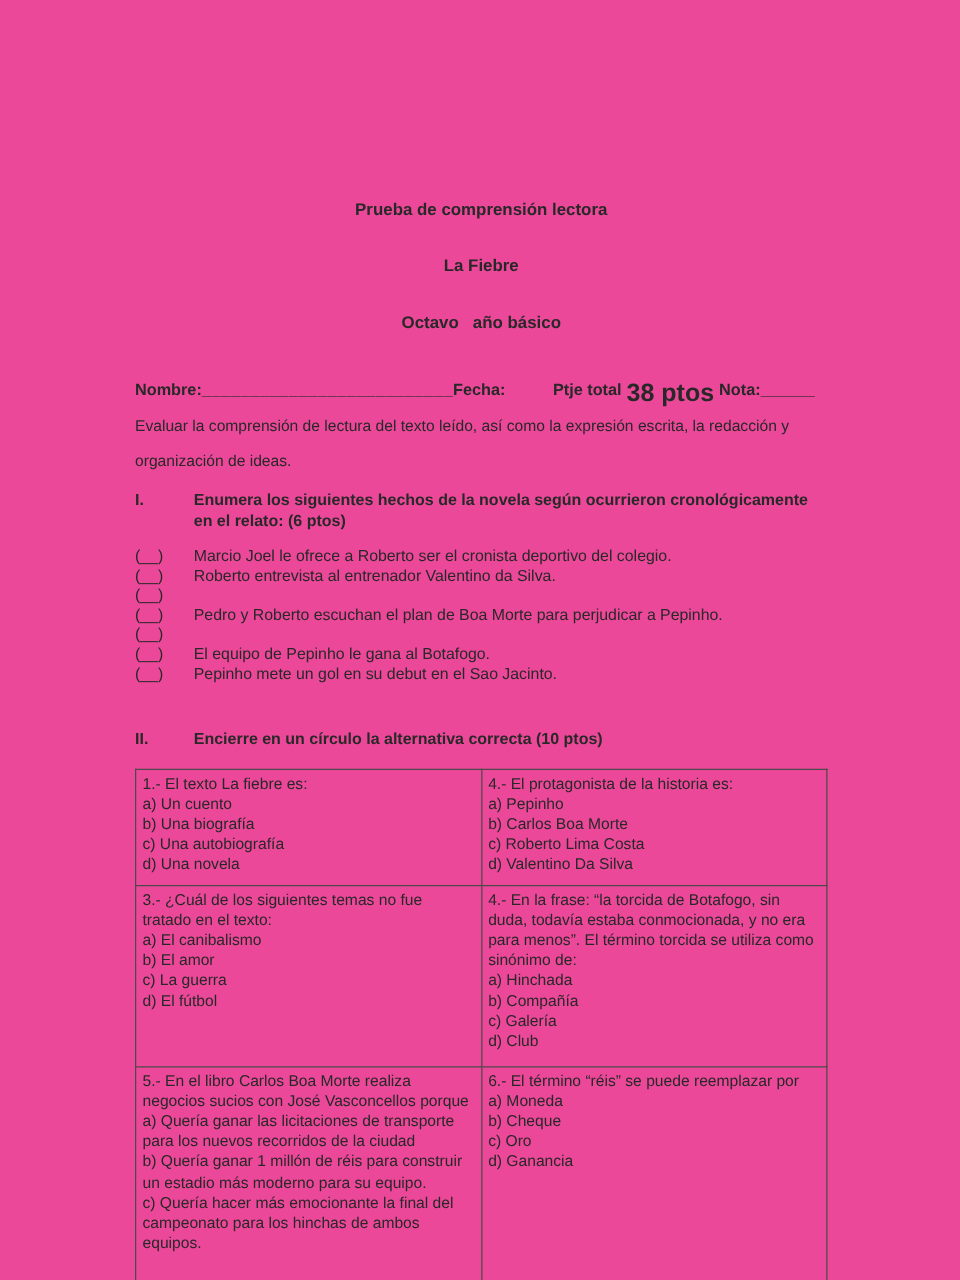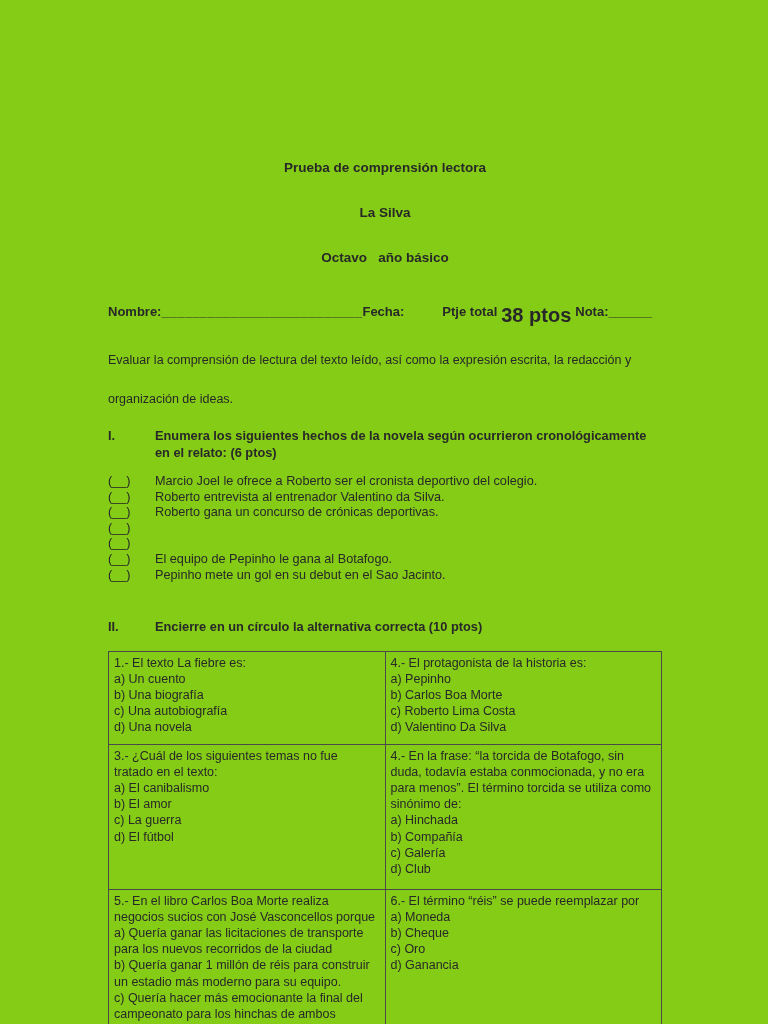--- a/index.html
+++ b/index.html
@@ -5,38 +5,38 @@
   * { margin: 0; padding: 0; box-sizing: border-box; }
   html, body { background: #ffffff; }
   body {
     width: 768px; height: 1024px;
     font-family: "Liberation Sans", sans-serif;
     color: #282828;
     overflow: hidden;
   }
   .page {
     width: 768px; height: 1024px;
-    background: #84cc16;
+    background: #ec4899;
     padding: 130px 106px 0 108px;
   }
   
   .title-block { text-align: center; font-weight: bold; font-size: 13.5px; line-height: 15px; white-space: pre-wrap; }
   
   .name-line {
     margin-top: 9px;
     display: flex; align-items: flex-start;
     font-weight: bold; font-size: 13px;
     white-space: pre;
   }
   .name-blank { letter-spacing: 0.5px; }
   .ptje-label { margin-left: 38px; }
   .ptje-value { font-size: 20px; margin: 0 4px; }
   
   .objectives-heading { margin-top: 9px; font-weight: bold; font-size: 12.8px; }
-  .objectives-text { margin-top: 14px; font-size: 12.5px; line-height: 39px; }
+  .objectives-text { font-size: 12.5px; line-height: 28px; }
   
   .section-heading { display: flex; font-weight: bold; font-size: 12.8px; line-height: 16.5px; }
   .section-heading .numeral { width: 47px; flex: 0 0 47px; }
   .section-heading .heading-text { flex: 1; }
   .s1 { margin-top: 9px; }
   .s2 { margin-top: 36px; }
   
   .seq-list { margin-top: 13px; font-size: 12.7px; line-height: 15.6px; }
   .seq-item { display: flex; }
   .seq-blank { width: 47px; flex: 0 0 47px; }
@@ -58,21 +58,21 @@
   .q-table .row-2 td { height: 145px; }
   .q-table .row-3 td { height: 183px; }
 </style>
 </head>
 <body>
 
 <div class="page">
 
   <div class="title-block">
     <div>Prueba de comprensión lectora</div>
-    <div>La Silva</div>
+    <div>La Fiebre</div>
     <div>Octavo   año básico</div>
   </div>
 
   <div class="name-line">
     <span>Nombre:</span><span class="name-blank">__________________________</span><span>Fecha:</span><span class="ptje-label">Ptje total</span><span class="ptje-value">38 ptos</span><span>Nota:</span><span>______</span>
   </div>
 
   <div class="objectives-text">Evaluar la comprensión de lectura del texto leído, así como la expresión escrita, la redacción y organización de ideas.</div>
 
   <div class="section-heading s1">
@@ -84,24 +84,24 @@
     <div class="seq-item">
       <span class="seq-blank">(__)</span>
       <span>Marcio Joel le ofrece a Roberto ser el cronista deportivo del colegio.</span>
     </div>
     <div class="seq-item">
       <span class="seq-blank">(__)</span>
       <span>Roberto entrevista al entrenador Valentino da Silva.</span>
     </div>
     <div class="seq-item">
       <span class="seq-blank">(__)</span>
-      <span>Roberto gana un concurso de crónicas deportivas.</span>
     </div>
     <div class="seq-item">
       <span class="seq-blank">(__)</span>
+      <span>Pedro y Roberto escuchan el plan de Boa Morte para perjudicar a Pepinho.</span>
     </div>
     <div class="seq-item">
       <span class="seq-blank">(__)</span>
     </div>
     <div class="seq-item">
       <span class="seq-blank">(__)</span>
       <span>El equipo de Pepinho le gana al Botafogo.</span>
     </div>
     <div class="seq-item">
       <span class="seq-blank">(__)</span>

